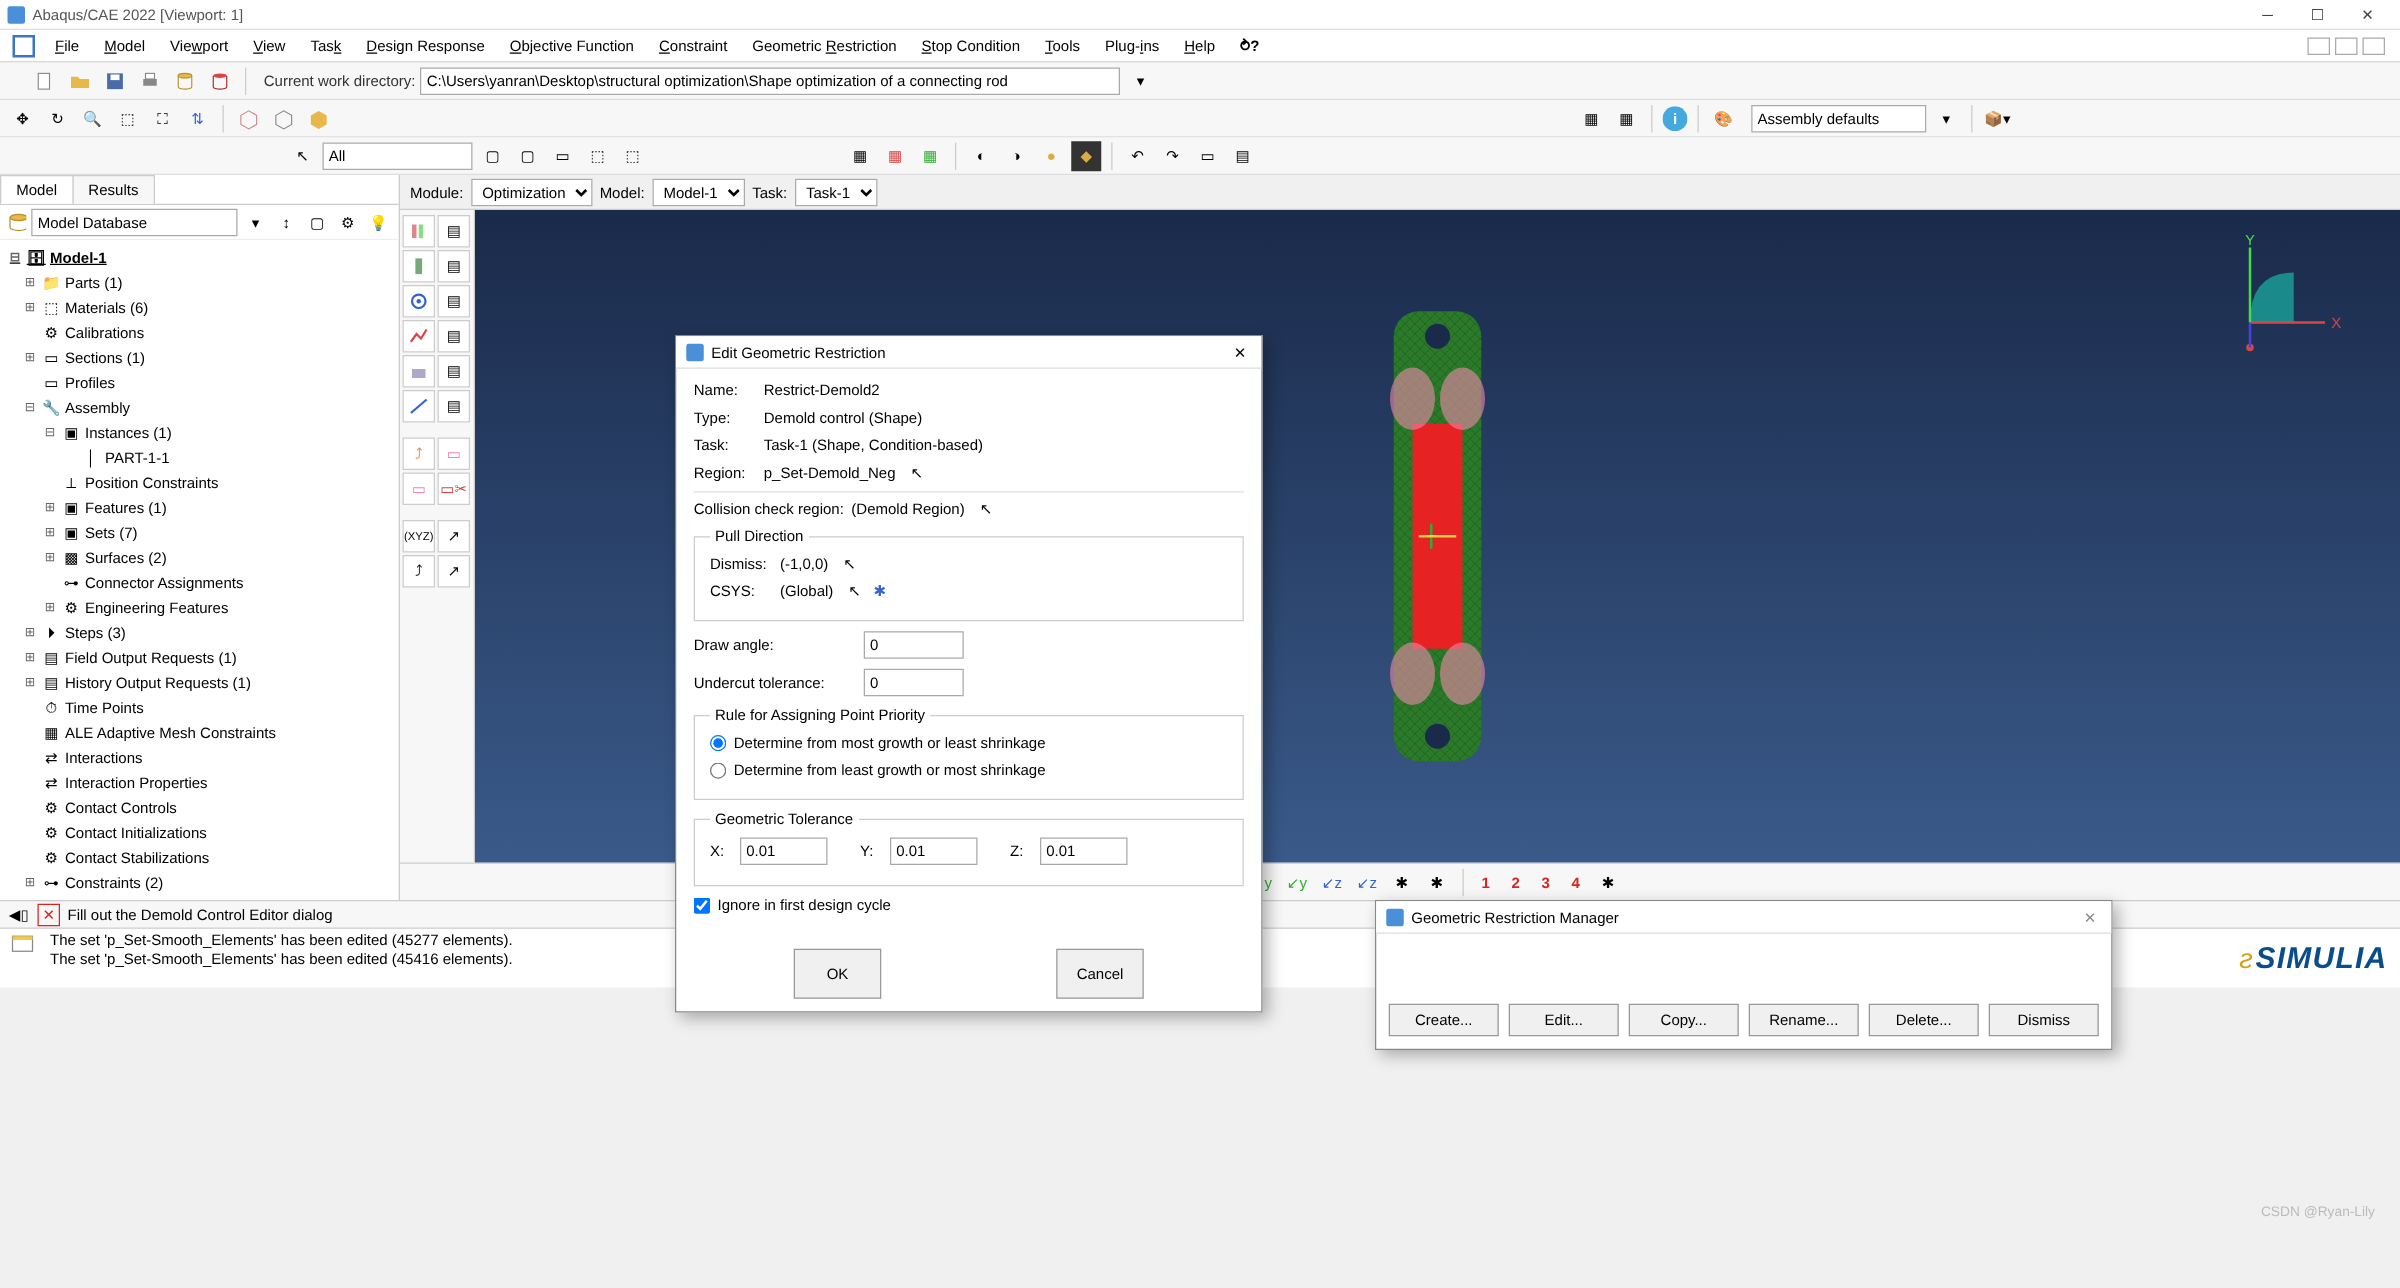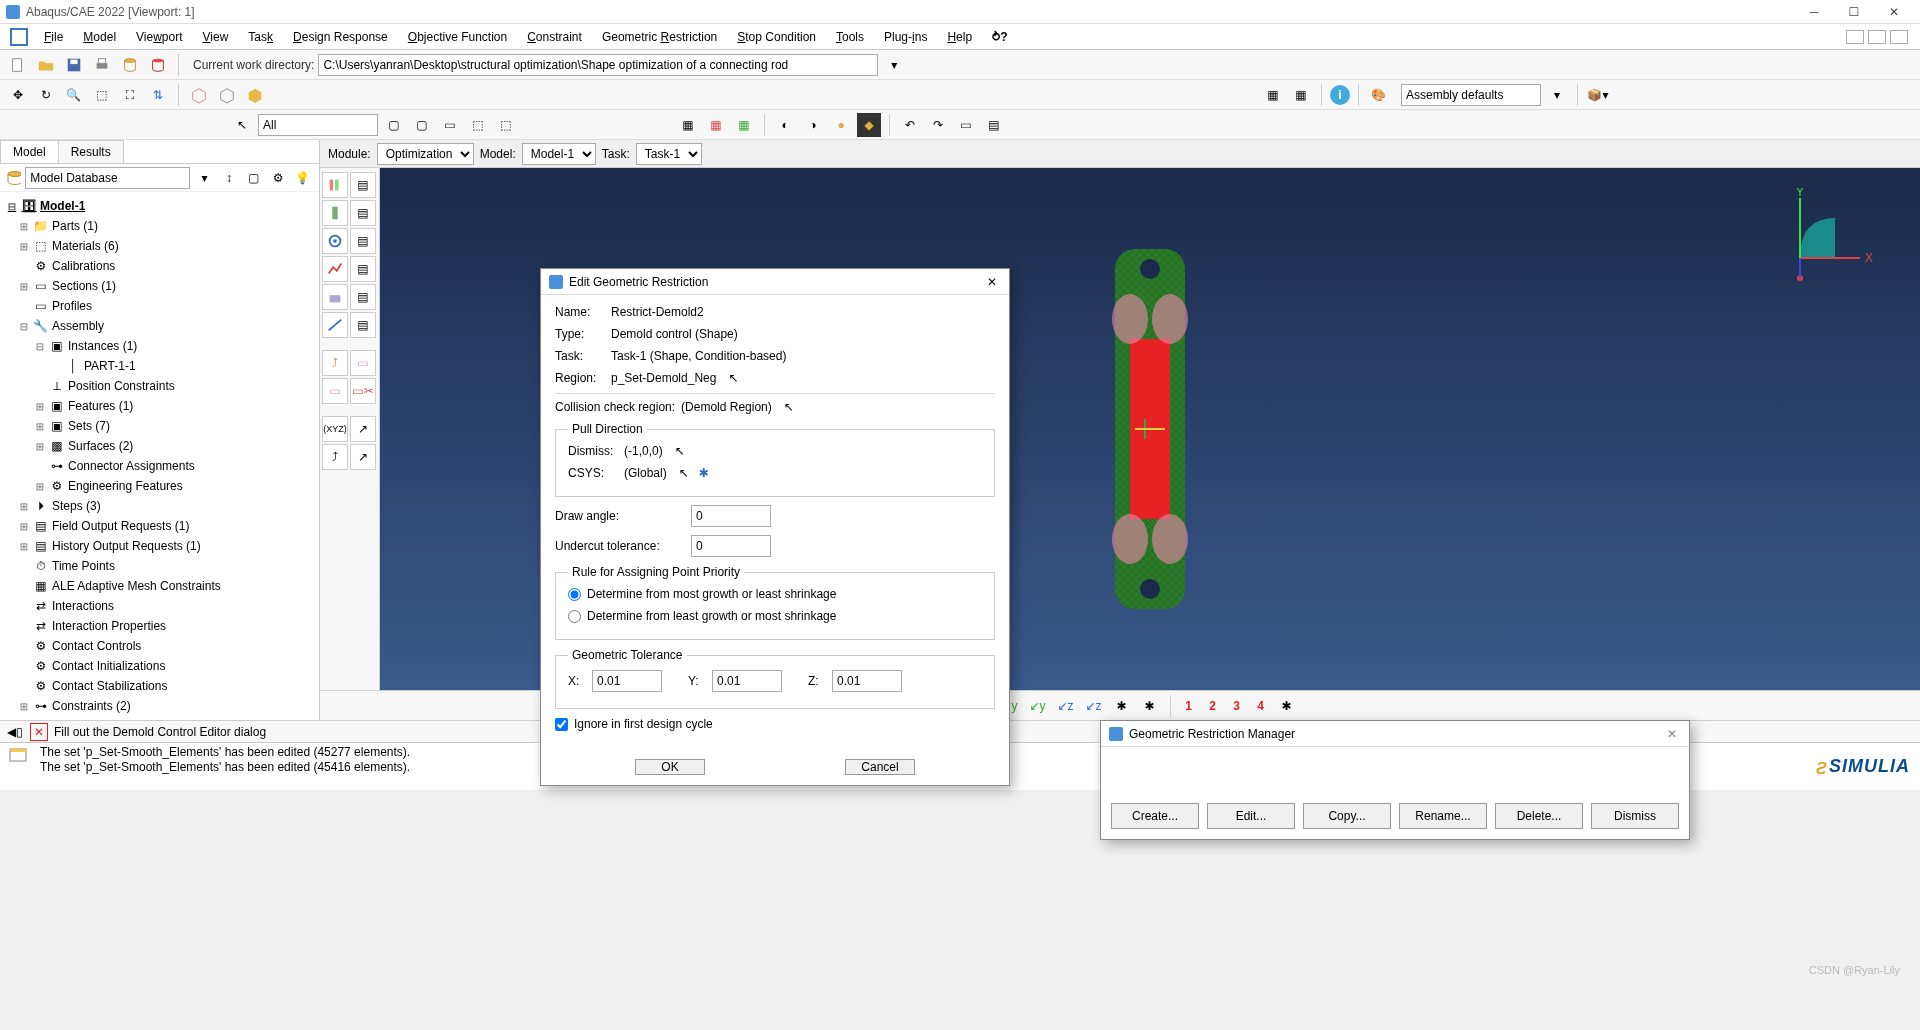--- a/index.html
+++ b/index.html
@@ -13,21 +13,21 @@
 
 
 .menubar { height: 26px; background: #fff; display: flex; align-items: center; padding: 0 4px; border-bottom: 1px solid #ccc; }
 .menubar .app-square { width: 18px; height: 18px; border: 2px solid #3a76c2; margin: 0 6px; }
 .menubar .mitem { padding: 3px 10px; cursor: default; }
 .menubar .mitem u { text-decoration: underline; }
 .menubar .rbtns { margin-left: auto; display: flex; gap: 4px; padding-right: 8px; }
 .menubar .rbtn { width: 18px; height: 14px; border: 1px solid #aaa; background: #fff; }
 
 
-.toolbar { height: 30px; background: #f7f7f7; border-bottom: 1px solid #ddd; display: flex; align-items: center; padding: 0 6px; gap: 4px; }
+.toolbar { height: 30px; background: #f7f7f7; border-bottom: 1px solid #ddd; display: flex; align-items: center; padding: 0 24px; gap: 4px; }
 .tbtn { width: 24px; height: 24px; display: inline-flex; align-items: center; justify-content: center; border: 1px solid transparent; }
 .tbtn svg { width: 18px; height: 18px; }
 .sep { width: 1px; height: 22px; background: #ccc; margin: 0 4px; }
 .cwd-label { margin-left: 6px; color: #333; }
 .cwd-input { width: 560px; height: 22px; border: 1px solid #aaa; background: #fff; padding: 0 4px; }
 
 .toolbar2 { height: 30px; background: #f7f7f7; border-bottom: 1px solid #ddd; display: flex; align-items: center; padding: 0 6px; gap: 4px; }
 .assembly-sel { width: 140px; height: 22px; border: 1px solid #aaa; background: #fff; padding: 0 4px; margin-left: 6px; }
 .redbtn { color: #d22; font-weight: bold; width: 20px; text-align: center; }
 
@@ -69,21 +69,21 @@
 .dialog .dtitle { height: 26px; background: #fff; border-bottom: 1px solid #ddd; display: flex; align-items: center; padding: 0 8px; }
 .dialog .dtitle .dicon { width: 14px; height: 14px; background: #4a90d9; border-radius: 2px; margin-right: 6px; }
 .dialog .dtitle .dclose { margin-left: auto; cursor: default; width: 18px; text-align: center; }
 .dialog .dbody { padding: 10px 14px; }
 .dialog .drow { margin-bottom: 8px; display: flex; align-items: center; gap: 6px; }
 .dialog .drow label { min-width: 50px; }
 .dialog fieldset { border: 1px solid #ccc; padding: 8px 12px; margin-bottom: 8px; }
 .dialog fieldset legend { padding: 0 4px; }
 .dialog input[type="text"] { border: 1px solid #aaa; height: 22px; padding: 0 4px; }
 .dialog .dbtns { display: flex; justify-content: center; gap: 140px; padding: 10px; }
-.dialog .dbtn { min-width: 70px; height: 16px; border: 1px solid #999; background: #f0f0f0; padding: 0 10px; }
+.dialog .dbtn { min-width: 70px; height: 40px; border: 1px solid #999; background: #f0f0f0; padding: 0 10px; }
 
 
 .mgr { position: absolute; background: #fff; border: 1px solid #888; box-shadow: 4px 4px 12px rgba(0,0,0,0.3); }
 .mgr .dtitle .dclose { color: #888; }
 .mgr-table { width: 100%; border: 1px solid #ccc; }
 .mgr-table th { text-align: left; font-weight: bold; padding: 4px 8px; border-bottom: 1px solid #ccc; }
 .mgr-table td { padding: 3px 8px; }
 .mgr-table tr.sel td { background: #2a7ad4; color: #fff; }
 .mgr-check { color: #2a9d2a; font-weight: bold; margin-right: 4px; }
 .mgr-btns { display: flex; gap: 8px; padding: 10px; }
@@ -91,21 +91,21 @@
 
 
 .promptbar { height: 22px; background: #f7f7f7; border-top: 1px solid #ccc; display: flex; align-items: center; padding: 0 6px; gap: 6px; }
 .promptbar .pico { width: 18px; height: 18px; display: inline-flex; align-items: center; justify-content: center; }
 
 
 .msgarea { height: 48px; background: #fff; border-top: 1px solid #ccc; display: flex; }
 .msgarea .msgico { width: 36px; display: flex; align-items: flex-start; justify-content: center; padding-top: 4px; }
 .msgarea .msgs { flex: 1; font-family: monospace; font-size: 12px; padding: 2px 4px; line-height: 15px; white-space: pre; overflow: hidden; }
 .msgarea .brand { width: 180px; display: flex; align-items: center; justify-content: flex-end; padding-right: 10px; }
-.brand-text { font-style: italic; font-weight: bold; color: #0a4d8c; font-size: 18px; letter-spacing: 1px; }
+.brand-text { font-style: italic; font-weight: bold; color: #0a4d8c; font-size: 24px; letter-spacing: 1px; }
 .brand-swoosh { color: #d4a017; font-size: 22px; margin-right: 2px; font-style: italic; }
 .watermark { position: absolute; right: 20px; bottom: 54px; color: #bbb; font-size: 11px; }
 
 
 .ic-folder { fill: #e8b84a; }
 .ic-db { fill: #e8b84a; stroke: #b8902a; }
 </style>
 </head>
 <body>
 

